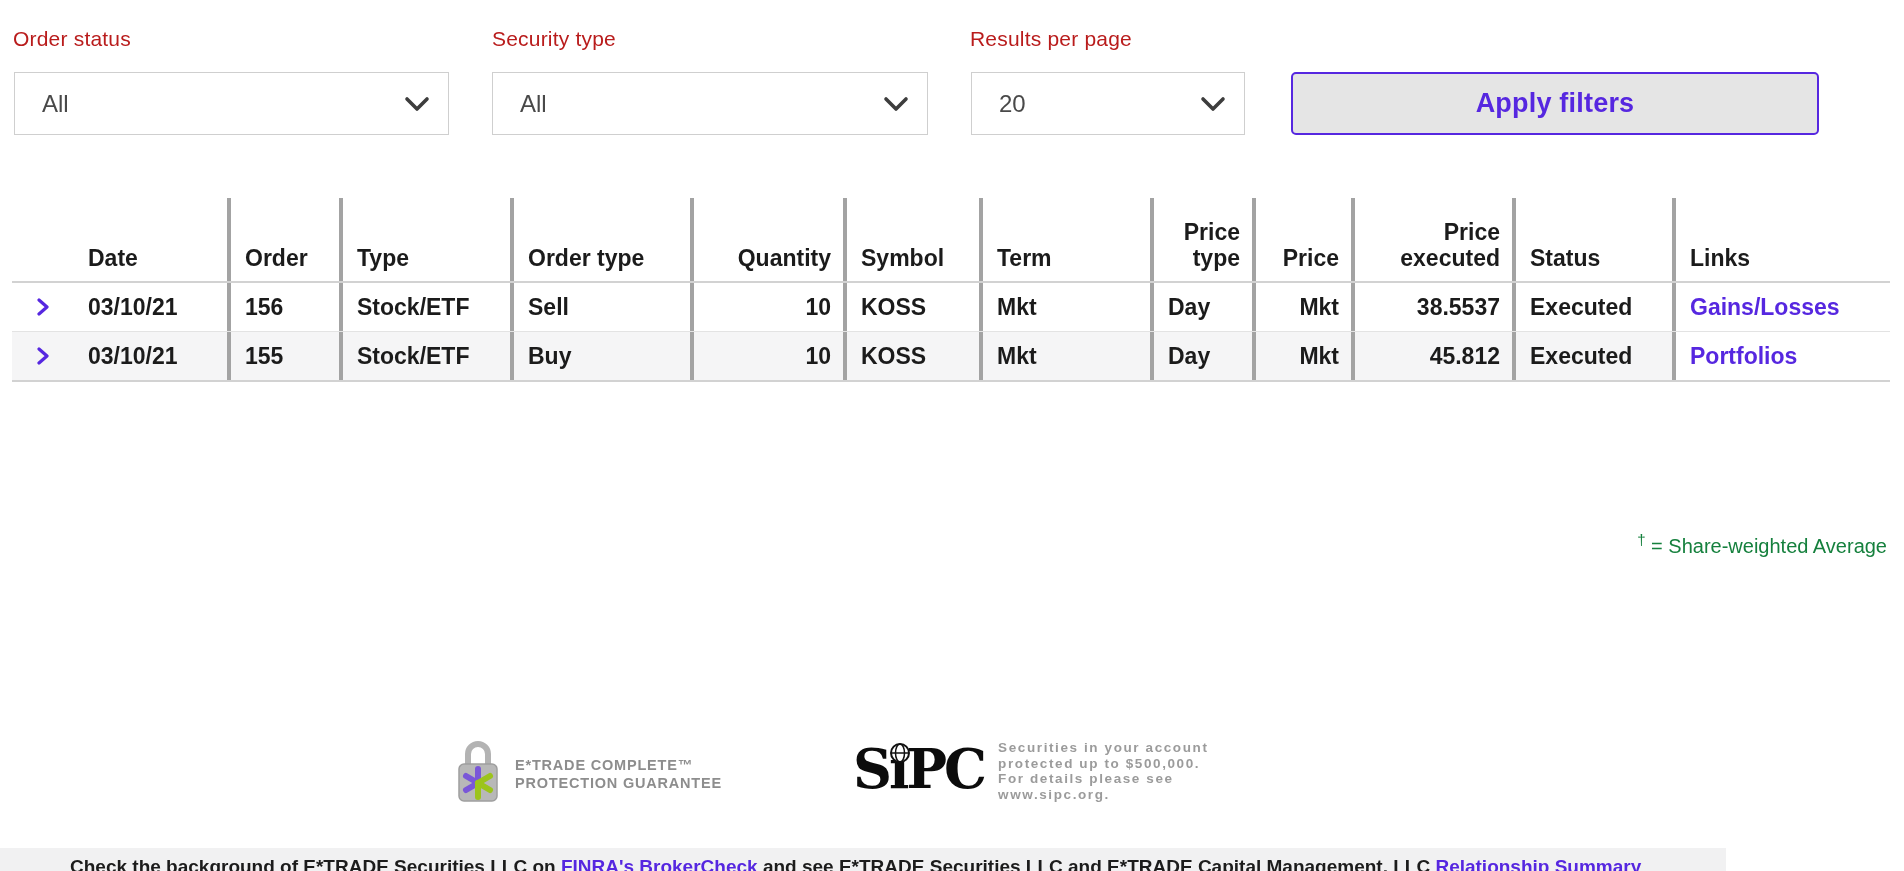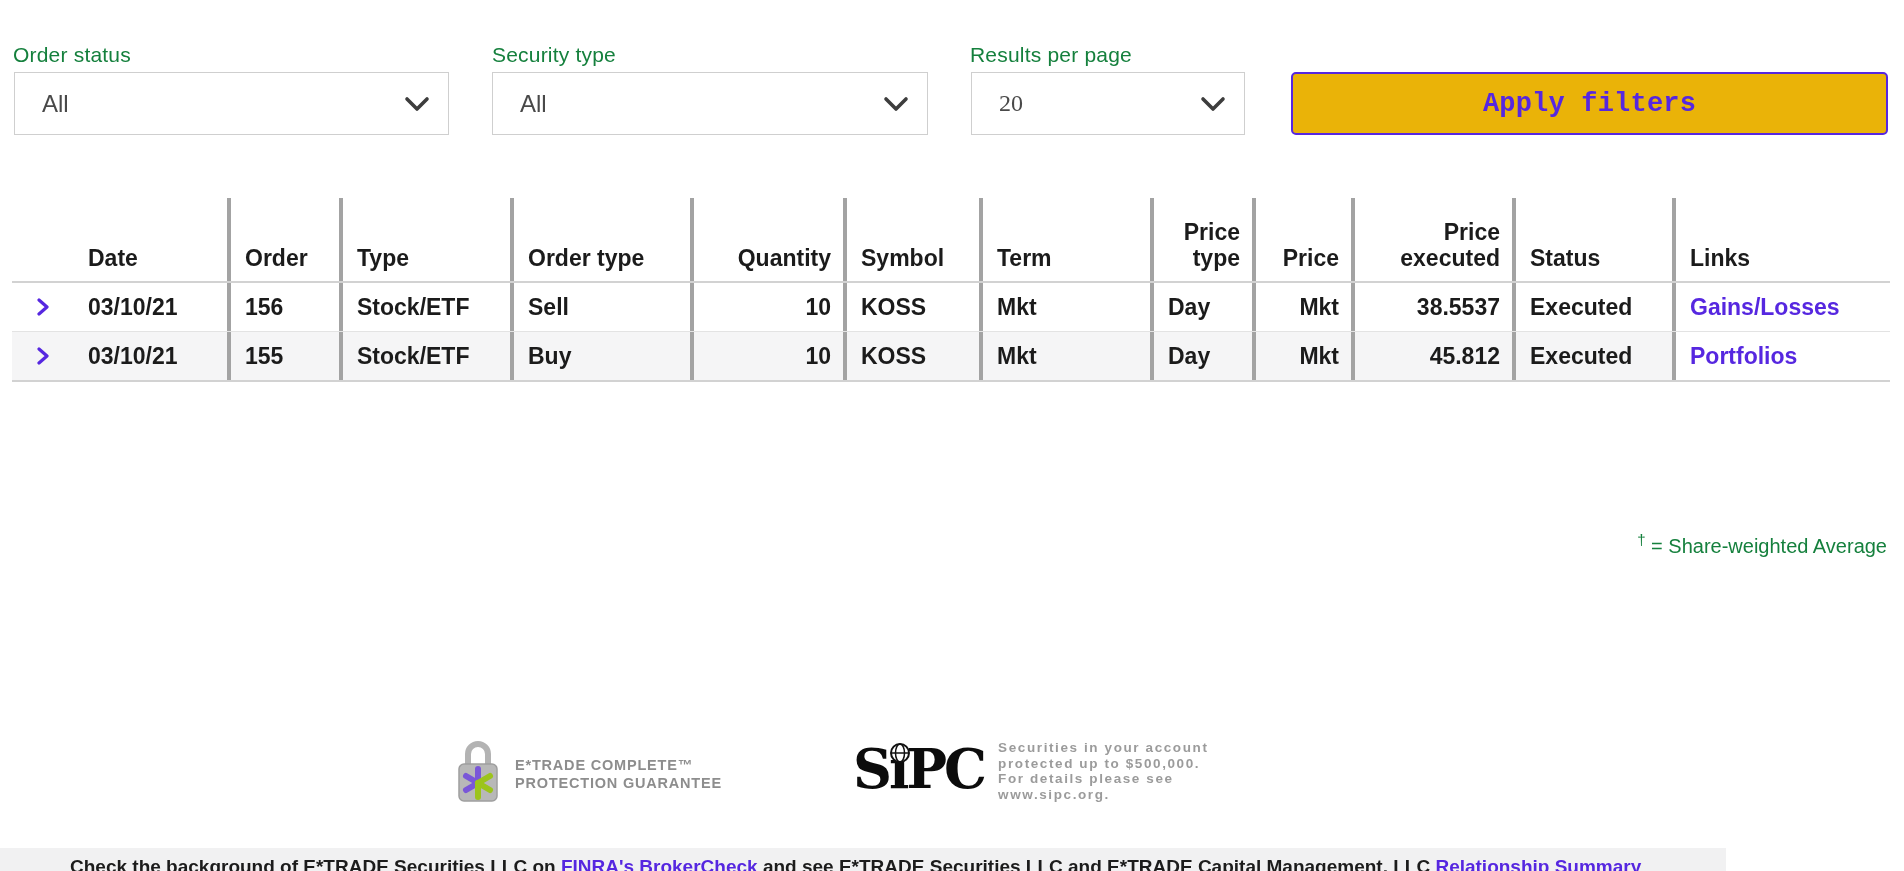--- a/index.html
+++ b/index.html
@@ -4,35 +4,35 @@
 <style>
   html,body{margin:0;padding:0;}
   body{
     width:1904px;height:871px;overflow:hidden;position:relative;
     background:#ffffff;
     font-family:"Liberation Sans", sans-serif;
     -webkit-font-smoothing:antialiased;
   }
   
   .filters{position:absolute;top:0;left:0;width:1904px;height:160px;}
-  .f-label{position:absolute;top:43px;font-size:21px;color:#15803d;letter-spacing:.2px;}
+  .f-label{position:absolute;top:27px;font-size:21px;color:#b91c1c;letter-spacing:.2px;}
   .lab1{left:13px;} .lab2{left:492px;} .lab3{left:970px;}
   .select{
     position:absolute;top:72px;height:63px;box-sizing:border-box;
     border:1px solid #cfcfcf;background:#fff;display:flex;align-items:center;
     padding:0 18px 0 27px;font-size:24px;color:#494949;cursor:pointer;
   }
   .sel1{left:14px;width:435px;}
   .sel2{left:492px;width:436px;}
-  .sel3{left:971px;width:274px;font-family:Liberation Serif, serif;}
+  .sel3{left:971px;width:274px;}
   .select .chev{margin-left:auto;flex:0 0 auto;}
   .apply-btn{
-    position:absolute;left:1291px;top:72px;width:597px;height:63px;box-sizing:border-box;
-    background:#eab308;border:2px solid #5627e0;border-radius:5px;
-    color:#5627e0;font-family:Liberation Mono, monospace;font-weight:bold;font-size:27px;
+    position:absolute;left:1291px;top:72px;width:528px;height:63px;box-sizing:border-box;
+    background:#e5e5e5;border:2px solid #5627e0;border-radius:5px;
+    color:#5627e0;font-family:Liberation Sans, sans-serif;font-weight:bold;font-size:27px;
     cursor:pointer;letter-spacing:.2px;
   }
   
   .otable{position:absolute;left:12px;top:198px;width:1878px;}
   .thead,.trow{
     display:grid;
     grid-template-columns:60px 155px 112px 171px 180px 153px 136px 171px 102px 99px 161px 160px 218px;
   }
   .thead{border-bottom:2px solid #d2d2d2;}
   .thead .cell{

